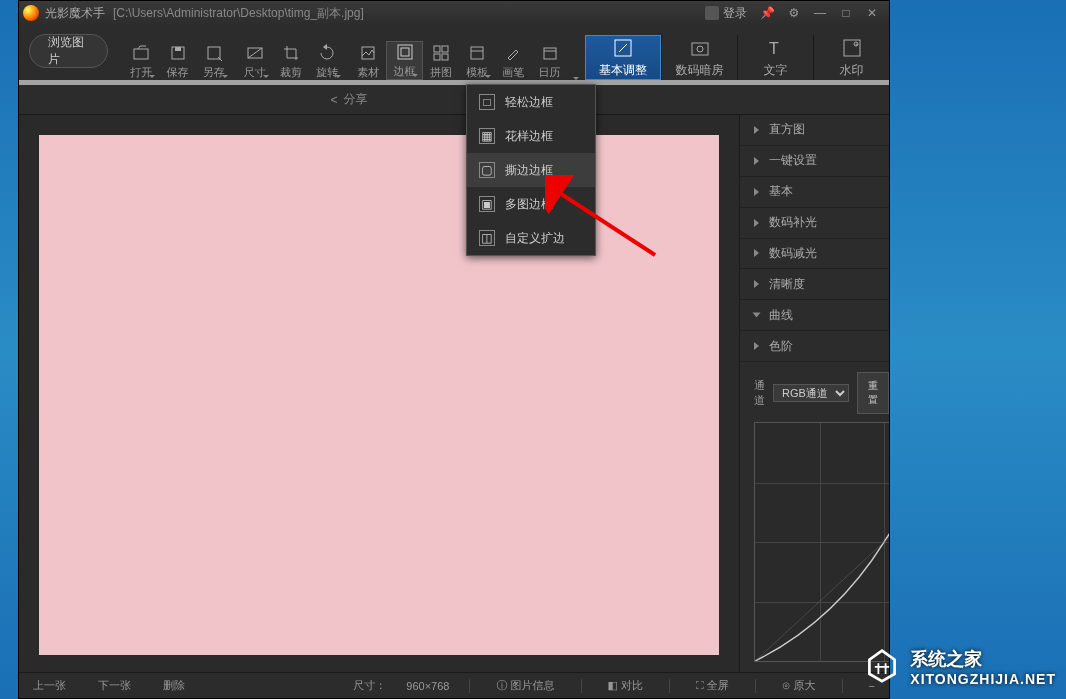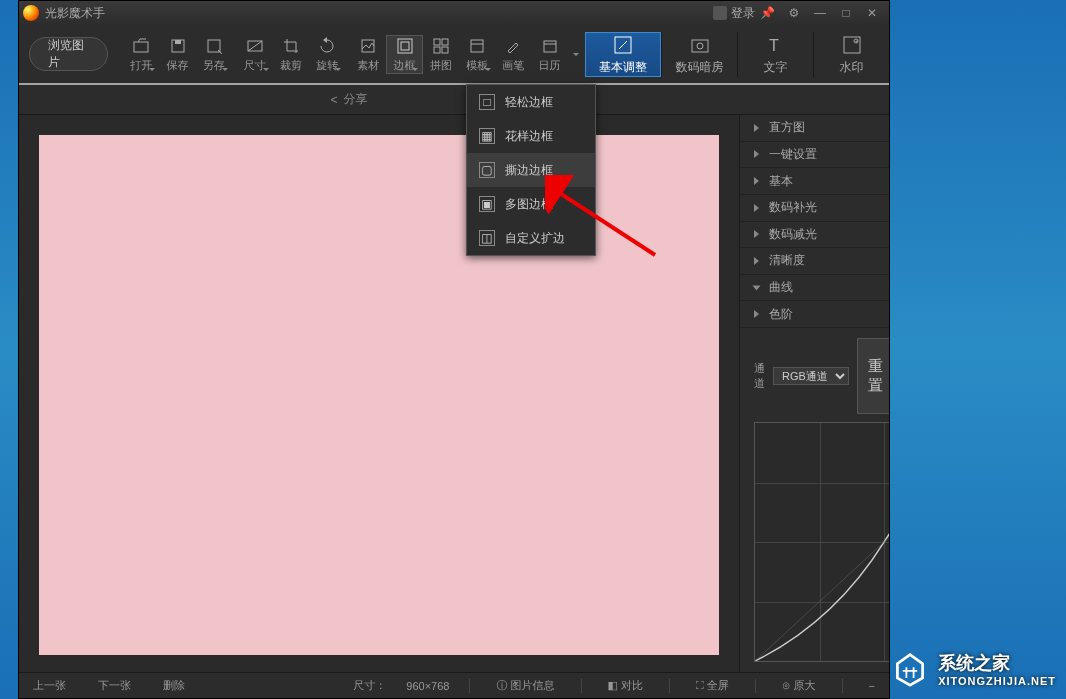--- a/index.html
+++ b/index.html
@@ -3,24 +3,24 @@
 <meta charset="utf-8">
 <style>
 *{margin:0;padding:0;box-sizing:border-box;font-family:"Microsoft YaHei",sans-serif;user-select:none}
 body{width:1066px;height:699px;background:linear-gradient(180deg,#1a6fb5 0%,#2a8cc5 50%,#1a6fb5 100%);overflow:hidden;position:relative}
 .window{position:absolute;left:18px;top:0;width:872px;height:699px;background:#0c4a6e;border:1px solid #000}
 .titlebar{height:24px;background:linear-gradient(180deg,#3a3a3a,#2c2c2c);display:flex;align-items:center;color:#aaa;font-size:12px;padding:0 4px}
 .titlebar .logo{width:16px;height:16px;border-radius:50%;background:radial-gradient(circle at 30% 30%,#ff6,#f80,#c00);margin-right:6px}
 .titlebar .title{flex:0 0 auto}
 .titlebar .path{color:#888;margin-left:8px}
 .titlebar .spacer{flex:1}
-.titlebar .login{display:flex;align-items:center;gap:4px;color:#aaa;}
+.titlebar .login{display:flex;align-items:center;gap:4px;color:#aaa;margin-right:8px}
 .titlebar .login .face{width:14px;height:14px;background:#555;border-radius:2px}
 .titlebar .winbtn{width:26px;height:20px;display:flex;align-items:center;justify-content:center;color:#999;font-size:12px;cursor:pointer}
-.toolbar{height:60px;background:#2c2c2c;border-bottom:2px solid #a3a3a3;display:flex;align-items:center}
+.toolbar{height:60px;background:#2c2c2c;border-bottom:5px solid #a3a3a3;display:flex;align-items:flex-end}
 .browse-btn{margin:12px 10px;padding:0 18px;height:34px;border:1px solid #555;border-radius:17px;background:#353535;color:#ccc;font-size:12px;display:flex;align-items:center;cursor:pointer}
 .tb-sep{width:1px;background:#1a1a1a;margin:8px 2px}
 .tb-item{width:42px;display:flex;flex-direction:column;align-items:center;justify-content:center;color:#999;font-size:11px;cursor:pointer;position:relative}
 .tb-item.active{background:#3a3a3a;border:1px solid #555}
 .tb-item .ico{width:20px;height:20px;margin-bottom:2px;display:flex;align-items:center;justify-content:center}
 .tb-item .dd{position:absolute;bottom:2px;right:4px;width:0;height:0;border-left:3px solid transparent;border-right:3px solid transparent;border-top:3px solid #888}
 .right-tabs{margin-left:auto;display:flex;align-items:stretch}
 .rtab{width:76px;display:flex;flex-direction:column;align-items:center;justify-content:center;color:#aaa;font-size:12px;cursor:pointer;border-left:1px solid #1a1a1a}
 .rtab.active{background:linear-gradient(180deg,#1e5a9e,#174a85);color:#fff;border:1px solid #3a8ad0}
 .rtab .ico{width:24px;height:24px;margin-bottom:2px;display:flex;align-items:center;justify-content:center}
@@ -29,21 +29,21 @@
 .main{display:flex;height:calc(100% - 24px - 60px - 30px - 26px)}
 .canvas-area{flex:1;background:#2a2a2a;display:flex;align-items:flex-start;justify-content:center;padding:20px;position:relative}
 .canvas{width:680px;height:520px;background:#f0c4c9}
 .right-panel{width:300px;background:#2c2c2c;border-left:1px solid #1a1a1a;overflow:hidden;display:flex;flex-direction:column}
 .acc-item{height:32px;display:flex;align-items:center;padding:0 14px;color:#aaa;font-size:12px;border-bottom:1px solid #222;cursor:pointer}
 .acc-item .arrow{width:0;height:0;border-top:4px solid transparent;border-bottom:4px solid transparent;border-left:5px solid #888;margin-right:10px}
 .acc-item.open .arrow{transform:rotate(90deg)}
 .curves{padding:10px 14px;color:#999;font-size:11px}
 .curves .row{display:flex;align-items:center;gap:8px;margin-bottom:8px}
 .curves select{background:#3a3a3a;color:#ccc;border:1px solid #555;font-size:11px;padding:1px 4px}
-.curves .reset{margin-left:auto;background:#3a3a3a;border:1px solid #555;color:#ccc;padding:18px 10px;font-size:15px;cursor:pointer}
+.curves .reset{margin-left:auto;background:#3a3a3a;border:1px solid #555;color:#ccc;padding:6px 10px;font-size:10px;cursor:pointer}
 .curve-box{width:260px;height:240px;border:1px solid #555;background:#2a2a2a;position:relative}
 .gl{position:absolute;background:#444}
 .curve-box svg{position:absolute;inset:0}
 .statusbar{height:26px;background:#2c2c2c;border-top:1px solid #1a1a1a;display:flex;align-items:center;color:#999;font-size:11px;padding:0 8px;gap:20px}
 .statusbar .sb-btn{cursor:pointer;padding:0 6px}
 .statusbar .sep{width:1px;height:14px;background:#444}
 .statusbar .spacer{flex:1}
 .dropdown{position:absolute;left:466px;top:84px;width:130px;background:#2c2c2c;border:1px solid #555;box-shadow:0 2px 8px rgba(0,0,0,.6);z-index:100}
 .dd-item{height:34px;display:flex;align-items:center;padding:0 12px;color:#ccc;font-size:12px;gap:10px;cursor:pointer}
 .dd-item:hover,.dd-item.hover{background:#3d3d3d}
@@ -54,20 +54,21 @@
 svg{display:block}
 </style>
 </head>
 <body>
 
 <div class="window">
 
   <div class="titlebar">
     <div class="logo"></div>
     <span class="title">光影魔术手</span>
+    <span class="path">[C:\Users\Administrator\Desktop\timg_副本.jpg]</span>
     <div class="spacer"></div>
     <div class="login">
       <div class="face"></div>
       <span>登录</span>
     </div>
     <div class="winbtn">📌</div>
     <div class="winbtn">⚙</div>
     <div class="winbtn">—</div>
     <div class="winbtn">□</div>
     <div class="winbtn">✕</div>
@@ -369,15 +370,15 @@
   <line x1="110" y1="80" x2="10" y2="15" stroke="#e00" stroke-width="4" marker-end="url(#ah)"></line>
 </svg>
 
 <div class="watermark">
   <svg class="wlogo" viewBox="0 0 40 40">
       <path d="M20 4 L34 14 V30 L20 38 L6 30 V14 Z" fill="none" stroke="#fff" stroke-width="3"></path>
       <path d="M12 22 H28 M16 18 V30 M24 18 V30" stroke="#fff" stroke-width="2"></path>
     </svg>
   <div>
     <div style="font-size:18px">系统之家</div>
-    <div style="font-size:11px;letter-spacing:1px">XITONGZHIJIA.NET</div>
+    <div style="font-size:14px;letter-spacing:1px">XITONGZHIJIA.NET</div>
   </div>
 </div>
 
 </body></html>

